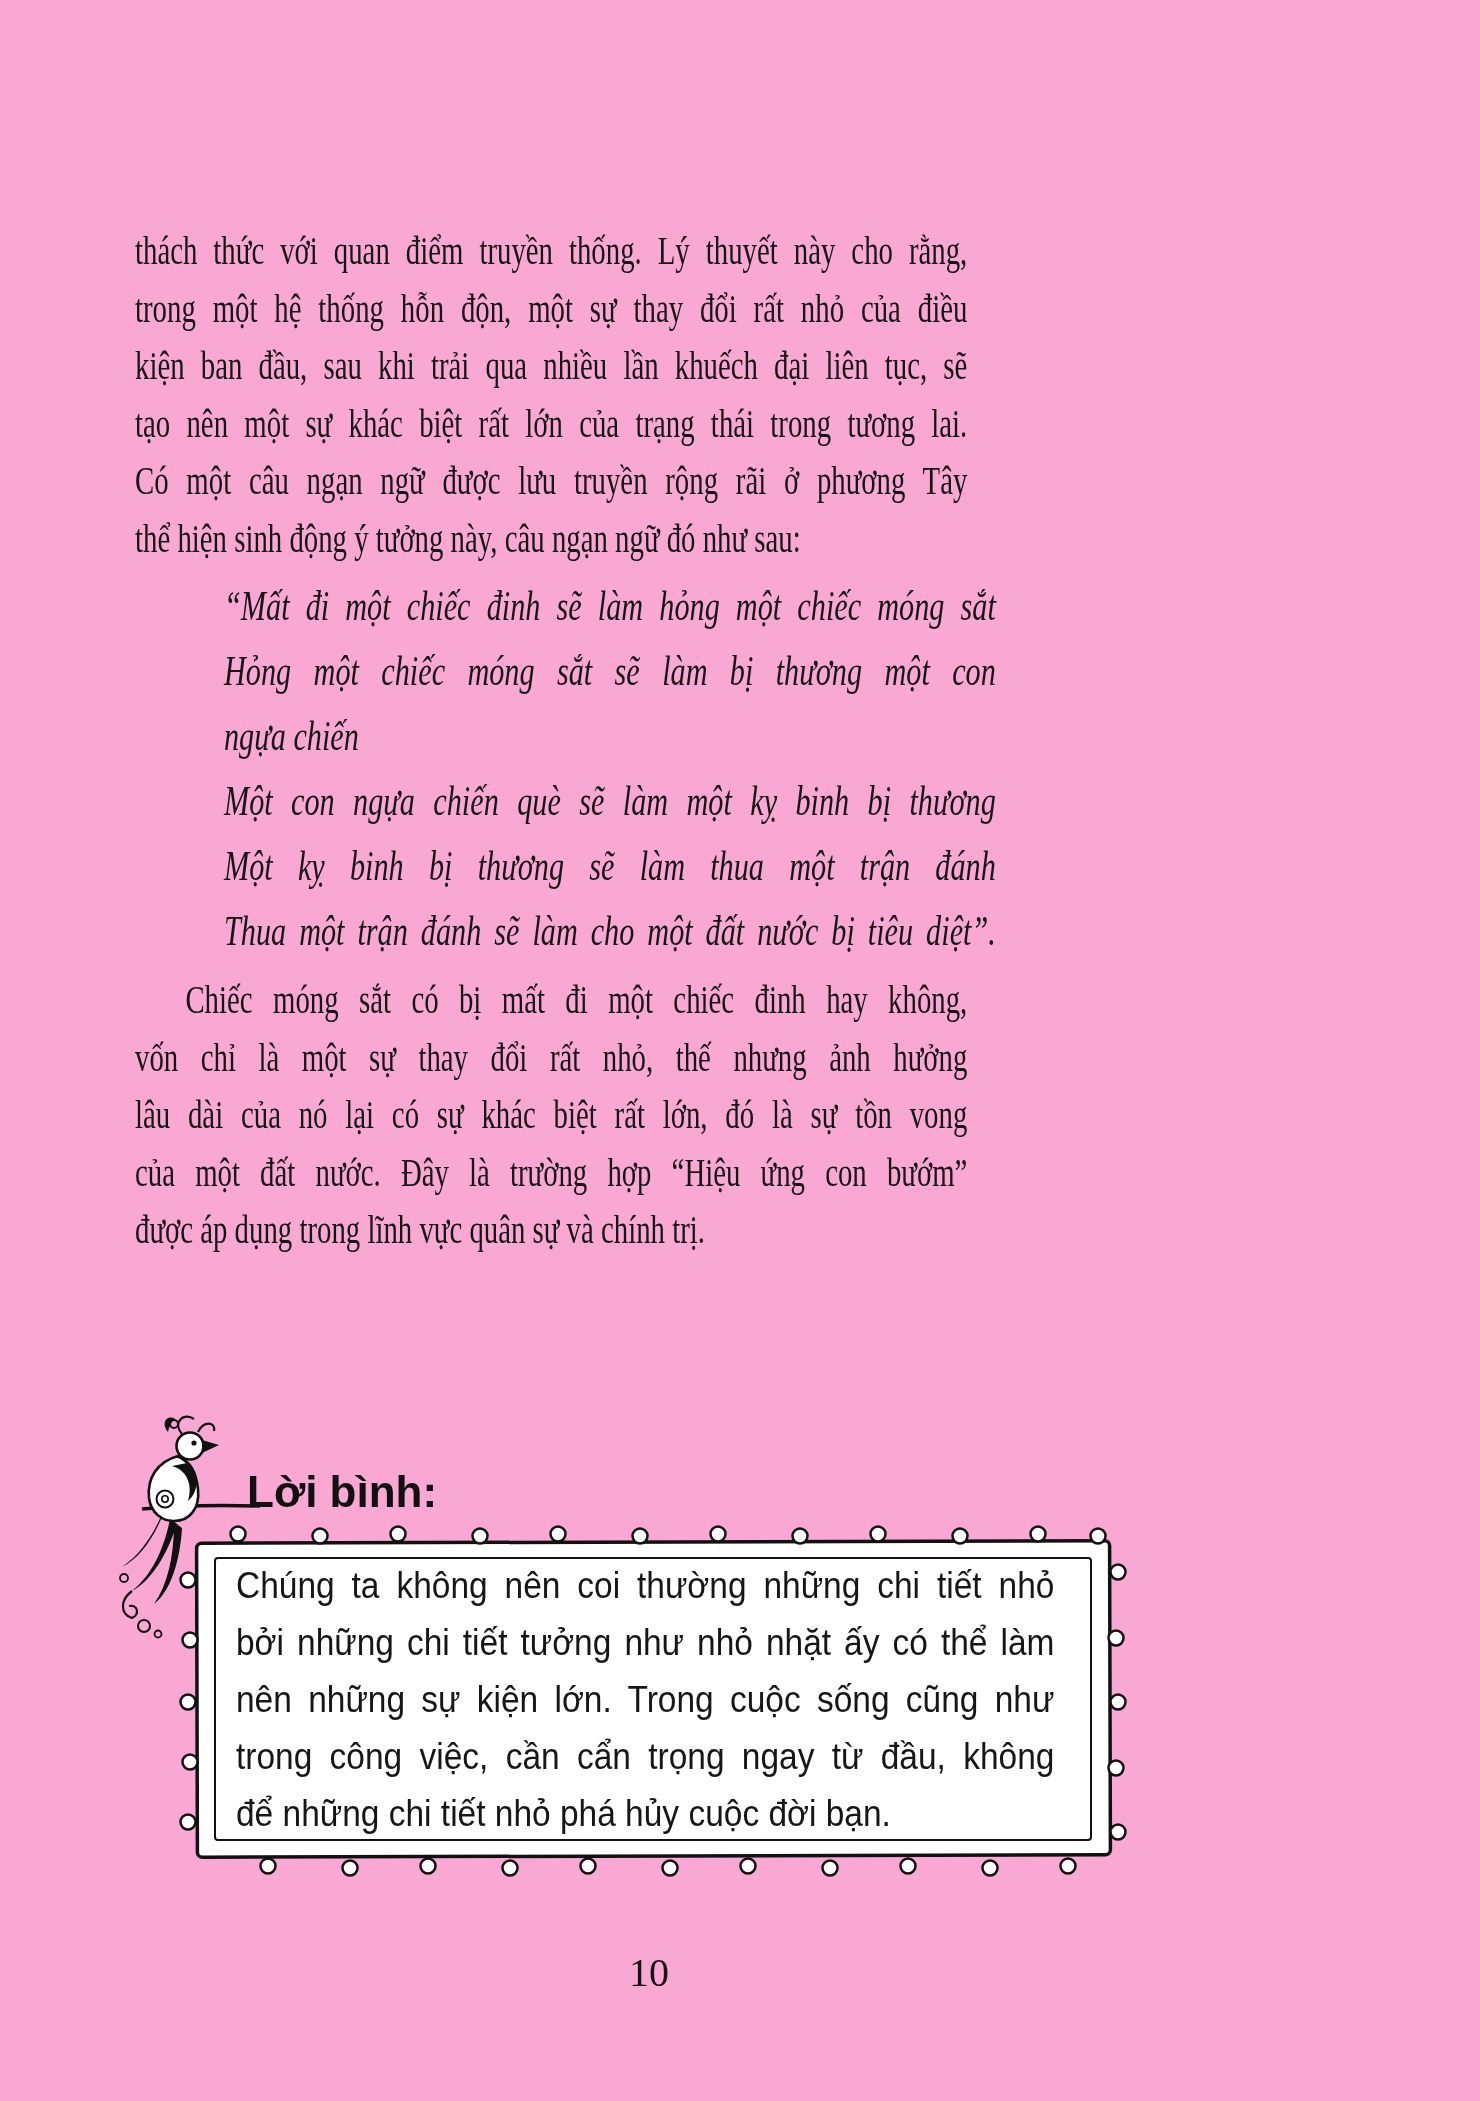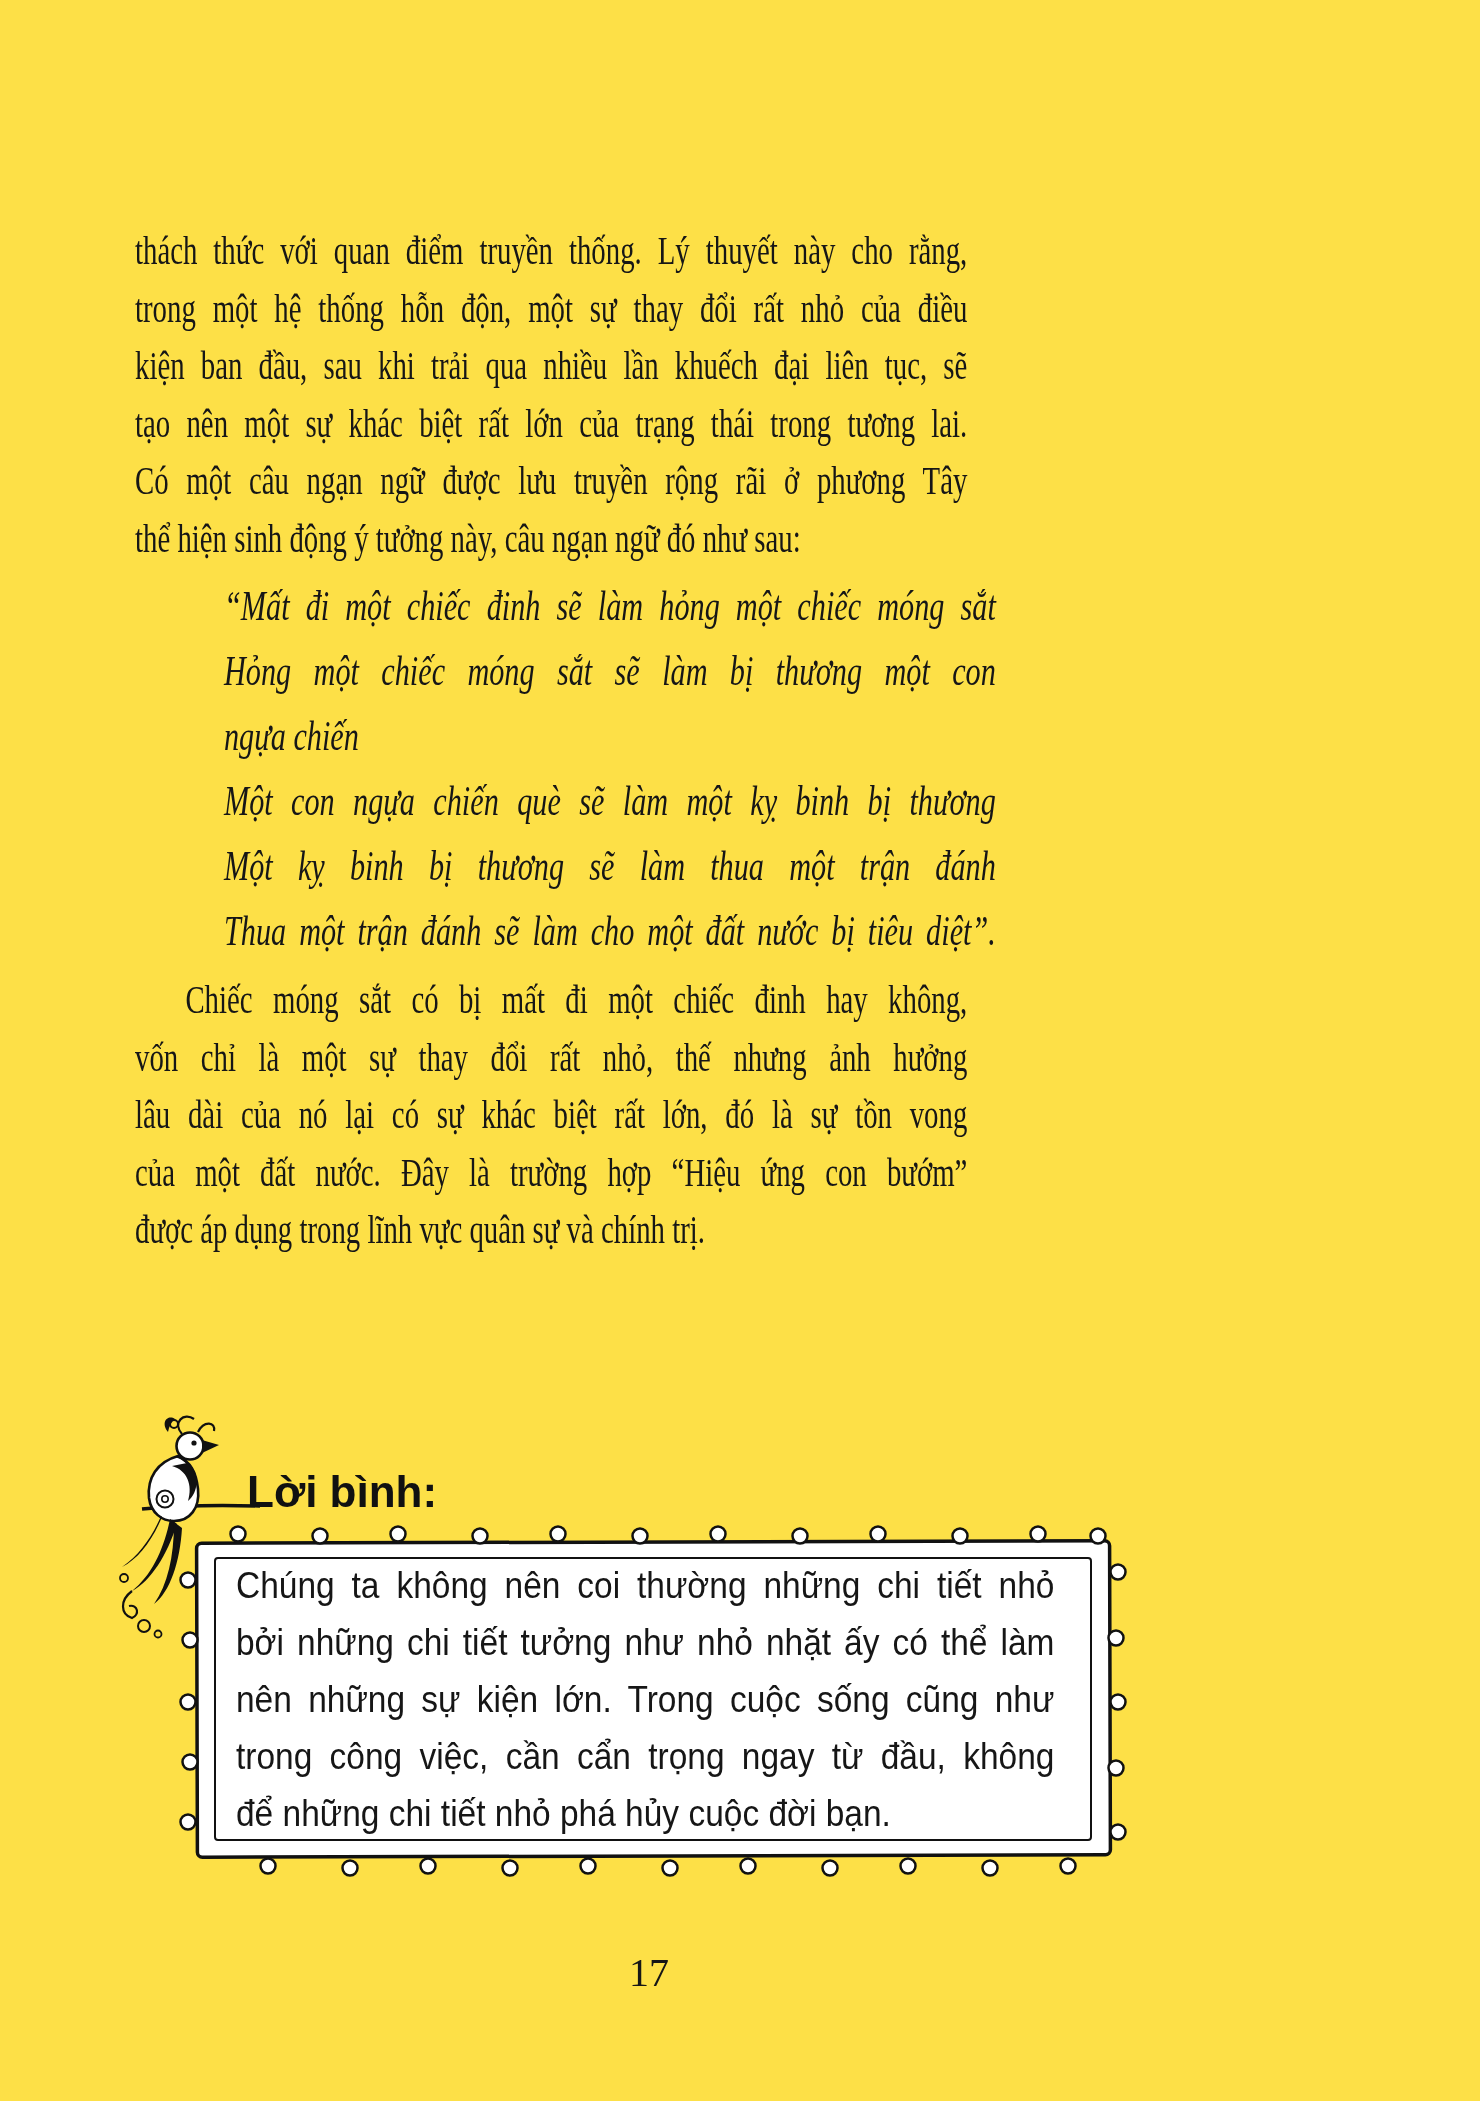--- a/index.html
+++ b/index.html
@@ -1,17 +1,17 @@
 <!DOCTYPE html>
 <html><head>
 <meta charset="utf-8">
 <style>
   html,body{margin:0;padding:0;background:#ffffff;}
   .page{
-    position:relative;width:1480px;height:2101px;background:#fde047;
+    position:relative;width:1480px;height:2101px;background:#f9a8d4;
     color:#161616;overflow:hidden;
     font-family:"Liberation Serif","DejaVu Serif",serif;
   }
   .block{position:absolute;}
   
   .ln{
     height:57.5px;line-height:57.5px;font-size:40px;
     text-align:justify;text-align-last:justify;
     transform:scaleX(0.72);transform-origin:0 50%;
   }
@@ -146,15 +146,15 @@
   </div>
 
   <div class="block" style="left:236px;top:1557px;">
     <div class="box-ln">Chúng ta không nên coi thường những chi tiết nhỏ</div>
     <div class="box-ln">bởi những chi tiết tưởng như nhỏ nhặt ấy có thể làm</div>
     <div class="box-ln">nên những sự kiện lớn. Trong cuộc sống cũng như</div>
     <div class="box-ln">trong công việc, cần cẩn trọng ngay từ đầu, không</div>
     <div class="box-ln last">để những chi tiết nhỏ phá hủy cuộc đời bạn.</div>
   </div>
 
-  <div class="block page-number" style="left:599px;top:1948px;">17</div>
+  <div class="block page-number" style="left:599px;top:1948px;">10</div>
 
 </div>
 
 </body></html>

